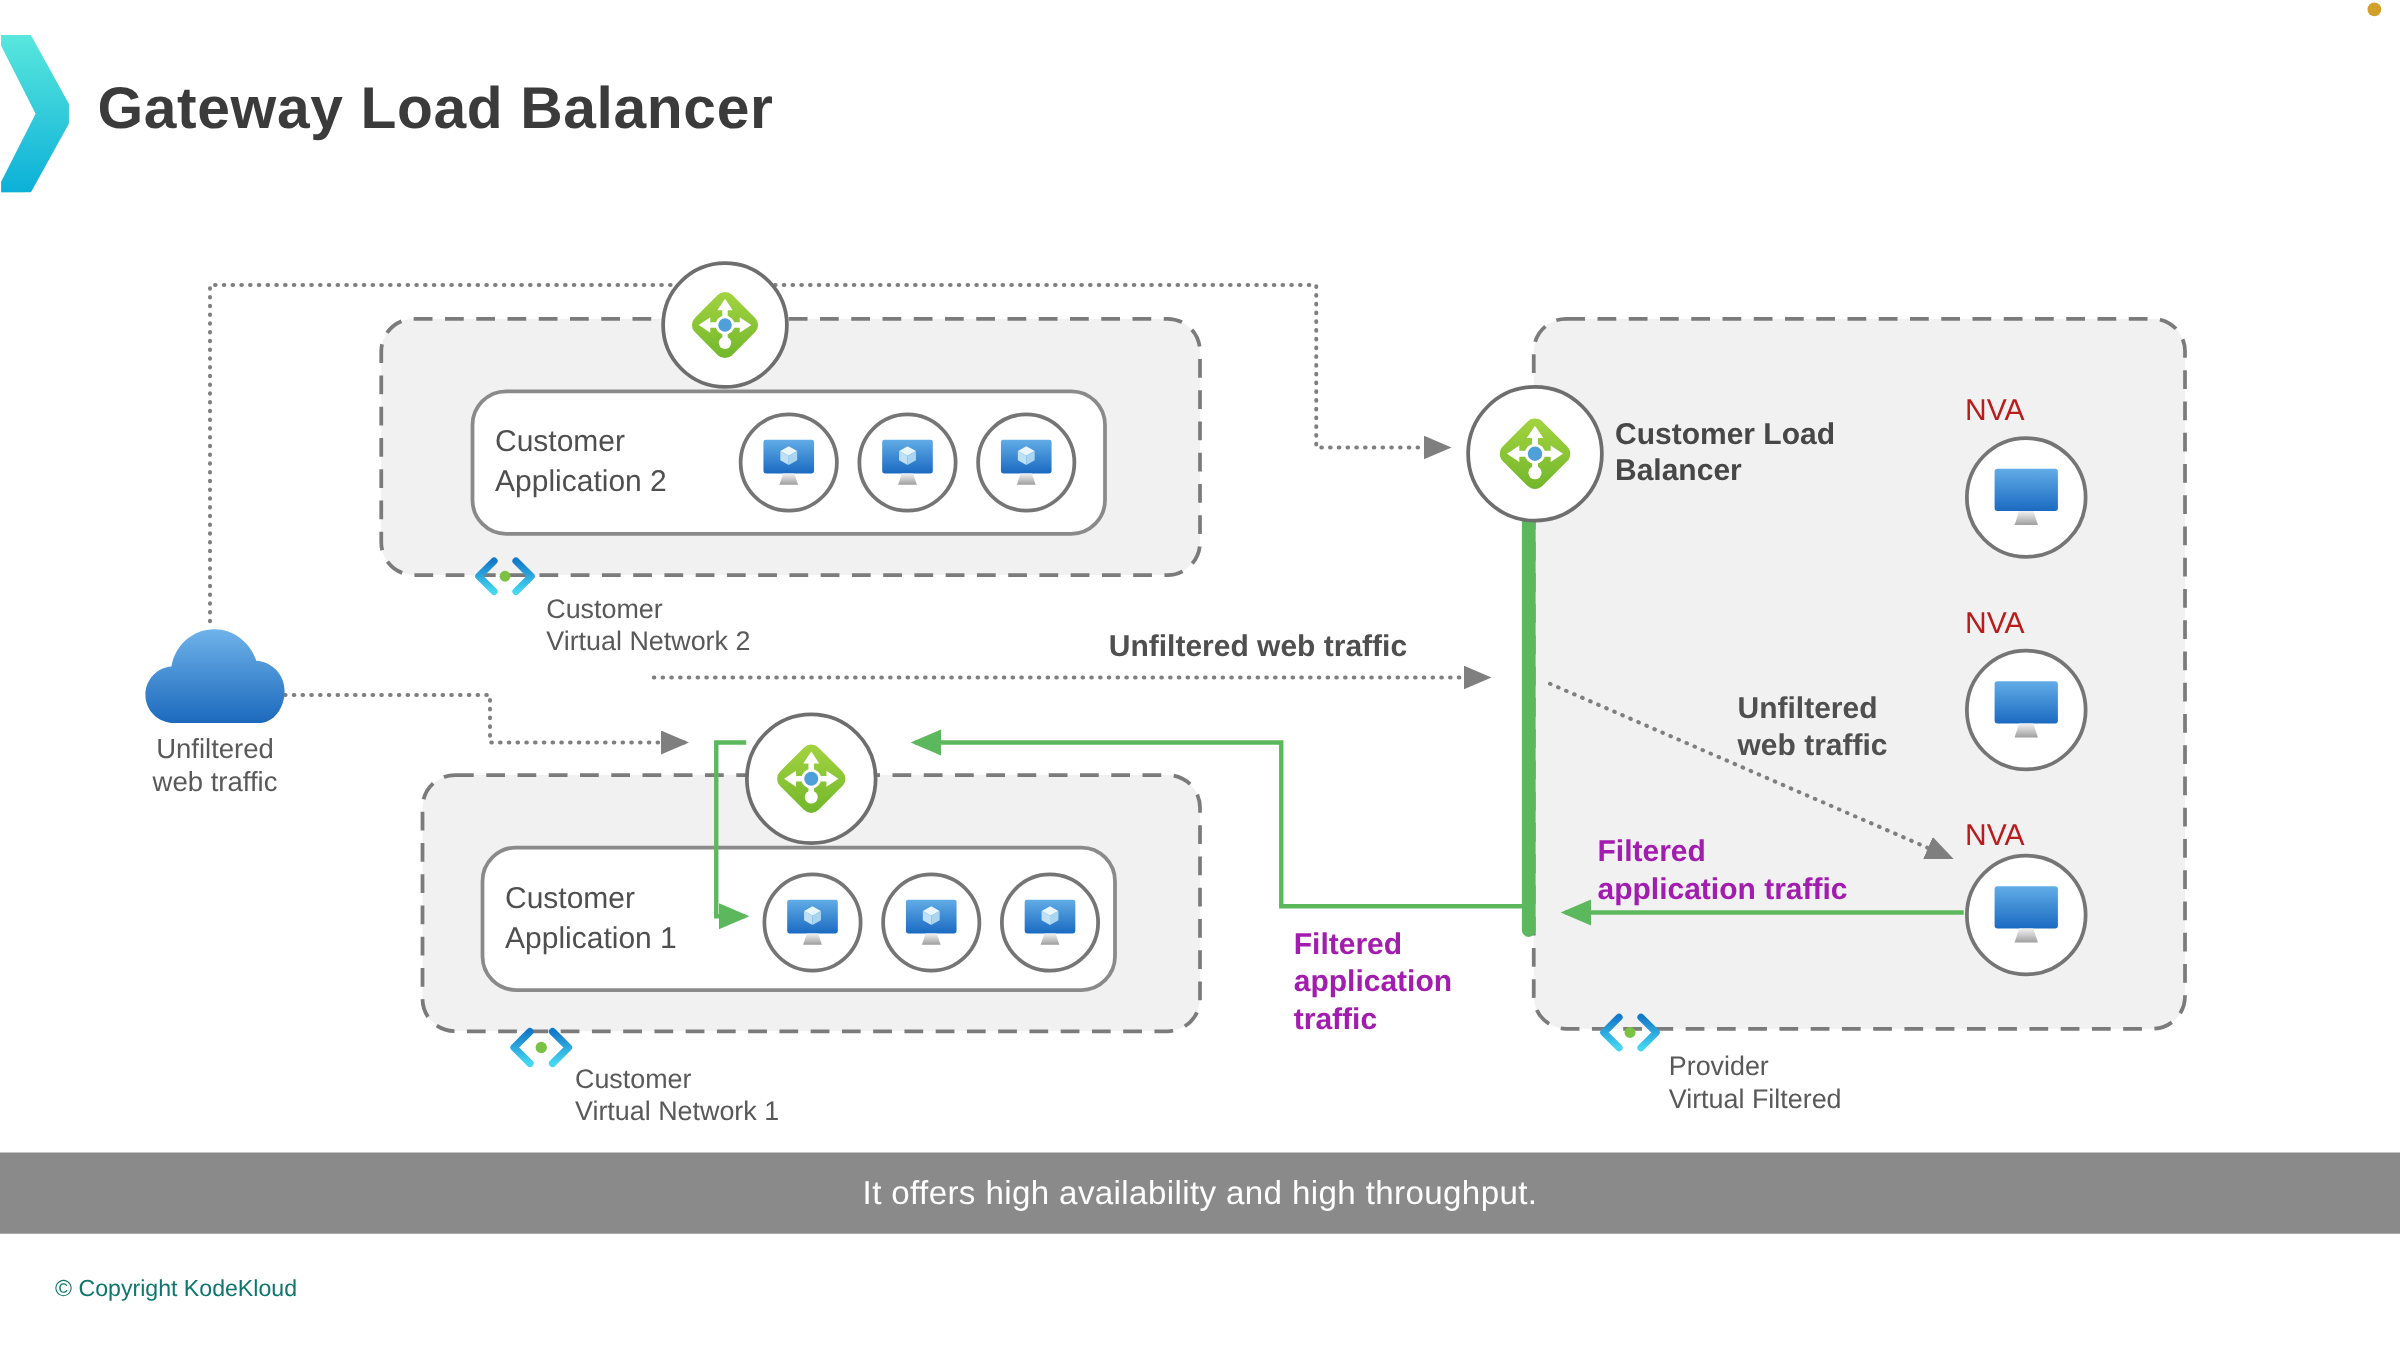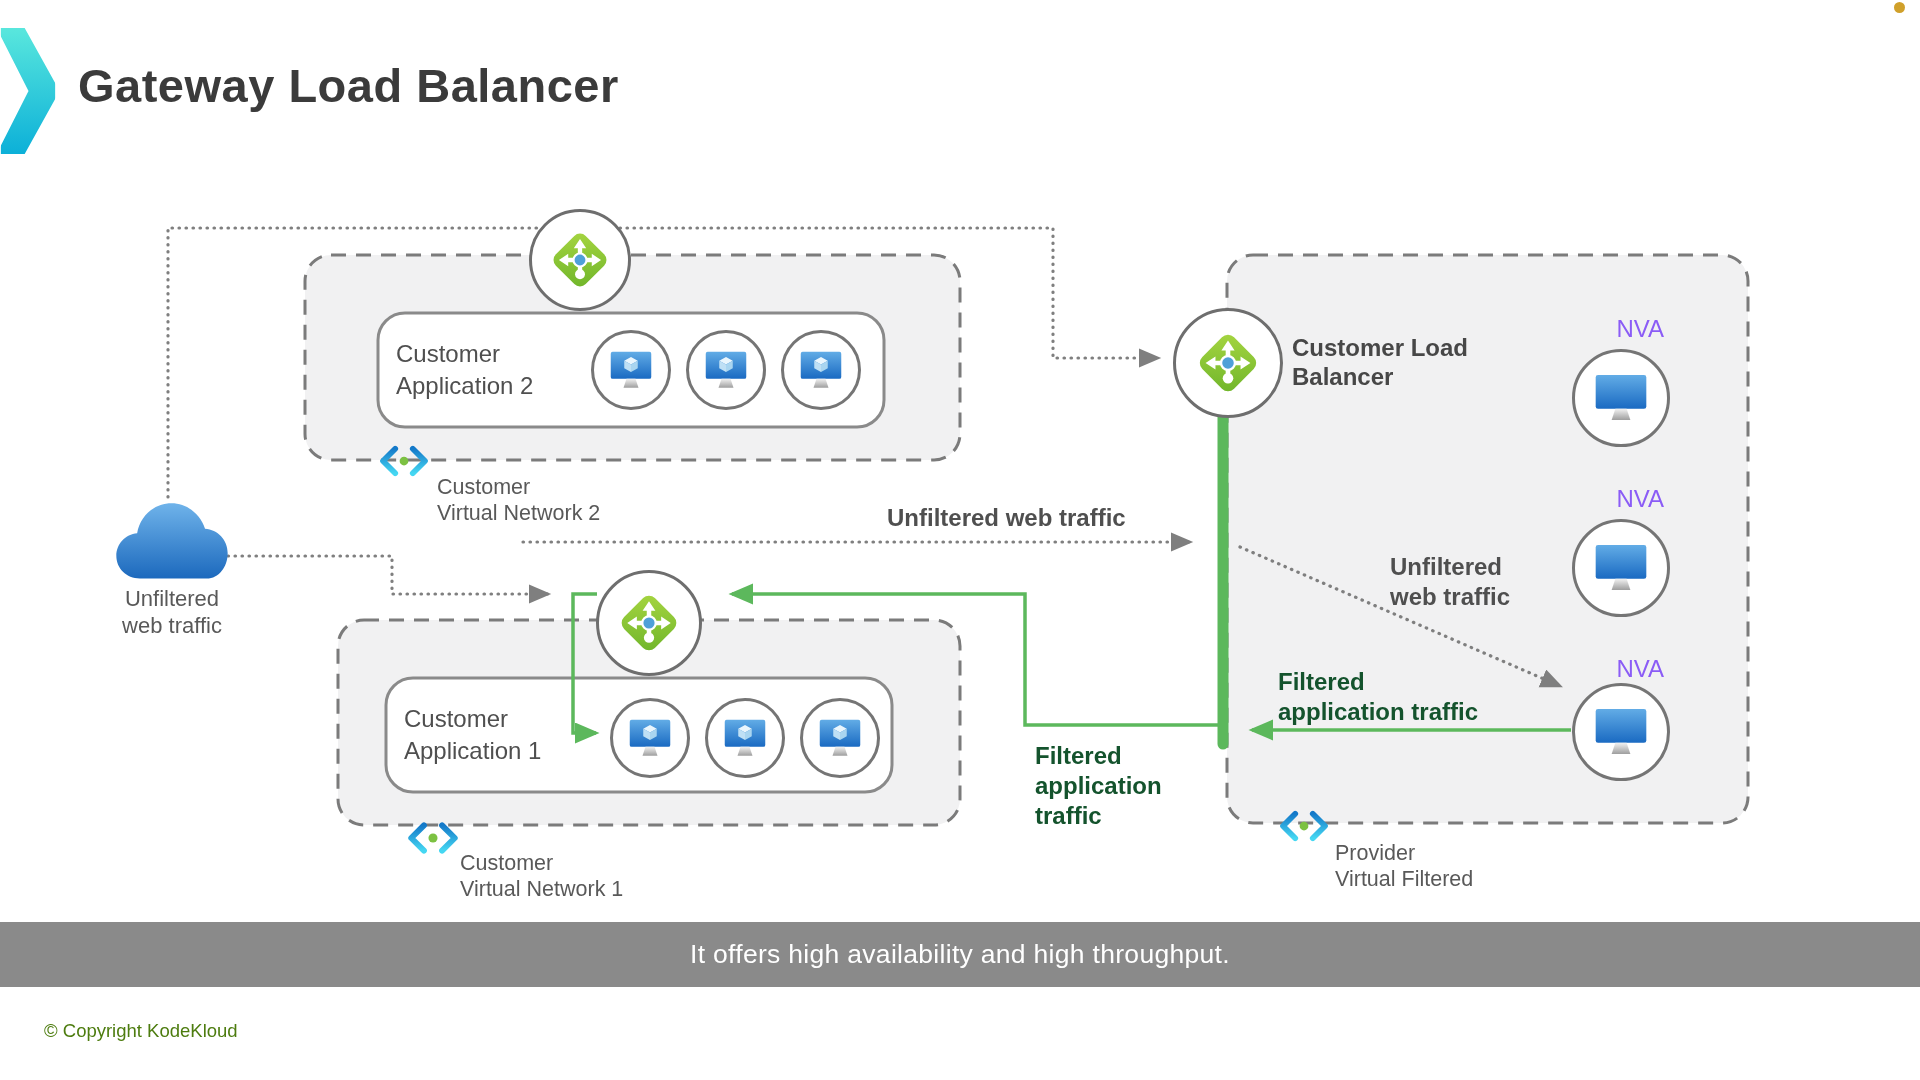--- a/index.html
+++ b/index.html
@@ -16,33 +16,33 @@
   }
   .node-circle{
     position:absolute;z-index:2;background:#fff;border-radius:50%;
     display:flex;align-items:center;justify-content:center;
   }
   .lb-circle{border:3.5px solid #6e6e6e;}
   .vm-circle{border:3px solid #757575;}
   .nva-circle{border:3px solid #757575;}
 
   .flow-label{position:absolute;z-index:2;font-size:24px;font-weight:700;color:#4f4f4f;line-height:30px;}
-  .flow-label.green{color:#14532d;}
+  .flow-label.green{color:#a21caf;}
   .vnet-label{position:absolute;z-index:2;font-size:21.5px;color:#595959;line-height:26px;}
   .app-label{position:absolute;z-index:2;font-size:24px;color:#4f4f4f;line-height:32px;}
-  .nva-label{position:absolute;z-index:2;font-size:24px;color:#8b5cf6;width:92px;text-align:right;}
+  .nva-label{position:absolute;z-index:2;font-size:24px;color:#b91c1c;width:92px;text-align:left;}
   .cloud-label{position:absolute;z-index:2;font-size:22px;color:#595959;line-height:27px;text-align:center;width:170px;}
   .gw-label{position:absolute;z-index:2;font-size:24px;font-weight:700;color:#474747;line-height:29px;}
 
   .bottom-bar{
     position:absolute;left:0;top:922px;width:1920px;height:65px;background:#8a8a8a;z-index:3;
     display:flex;align-items:center;justify-content:center;
   }
   .bottom-bar span{color:#ffffff;font-size:26.5px;font-weight:500;letter-spacing:.3px;}
-  .copyright{position:absolute;left:44px;top:1020px;font-size:18.5px;color:#4d7c0f;z-index:3;}
+  .copyright{position:absolute;left:44px;top:1020px;font-size:18.5px;color:#0f766e;z-index:3;}
   .corner-dot{position:absolute;left:1894px;top:2px;width:11px;height:11px;border-radius:50%;background:#d0a02a;z-index:3;}
 </style>
 </head>
 <body>
 
 <div class="slide">
 
   <svg width="0" height="0" style="position:absolute" aria-hidden="true">
     <defs>
       <linearGradient id="lbg" x1="0" y1="0" x2="1" y2="1">

